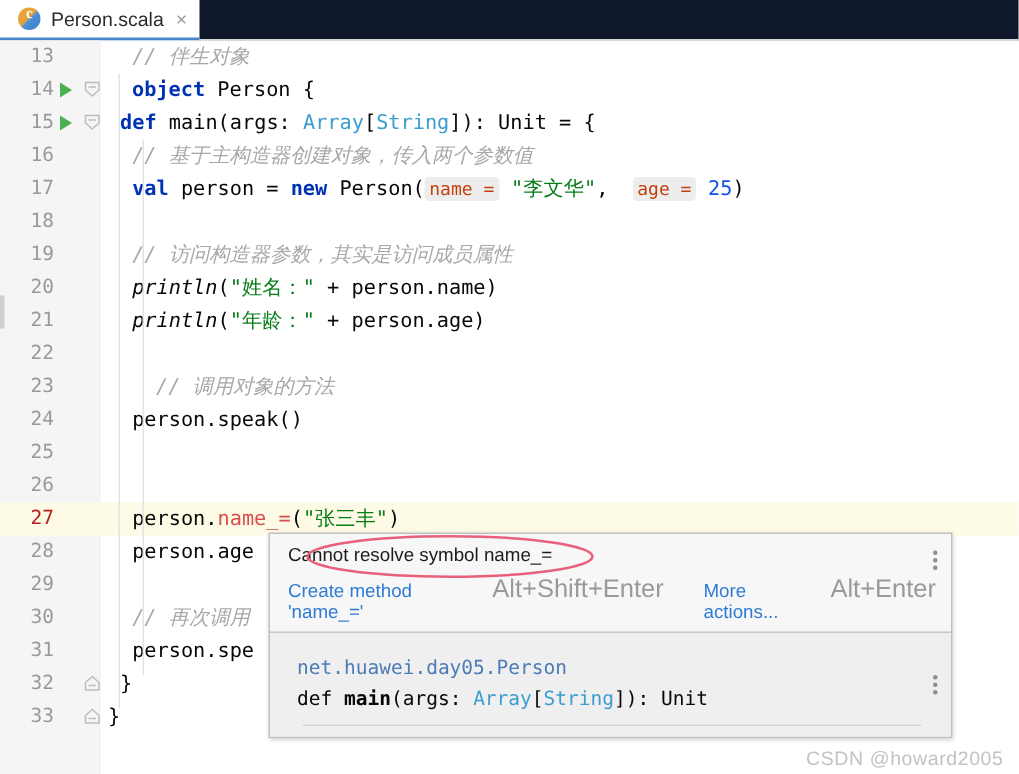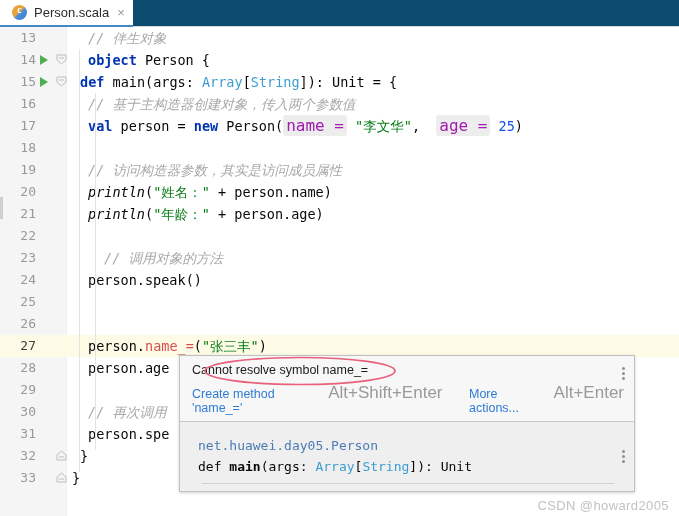--- a/index.html
+++ b/index.html
@@ -13,21 +13,21 @@
     font-family: "Liberation Sans", sans-serif;
     overflow: hidden;
     position: relative;
   }
 
   
   #tabbar {
     position: absolute;
     left: 0; top: 0;
     width: 679px; height: 27px;
-    background: #0c4a6e;
+    background: #0f172a;
     border-bottom: 1px solid #d6d6d6;
     box-sizing: border-box;
   }
   .tab {
     position: absolute;
     left: 0; top: 0;
     height: 27px;
     display: flex;
     align-items: center;
     padding: 0 8px 0 12px;
@@ -104,21 +104,21 @@
 
   .lnum {
     position: absolute;
     left: 0; top: 0;
     width: 36px;
     text-align: right;
     font-family: "DejaVu Sans Mono", monospace;
     font-size: 13px;
     color: #999999;
   }
-  .lnum.current { color: #404040; }
+  .lnum.current { color: #b91c1c; }
 
   .run-arrow {
     position: absolute;
     left: 40px; top: 6px;
     width: 0; height: 0;
     border-left: 8px solid #4caf50;
     border-top: 5px solid transparent;
     border-bottom: 5px solid transparent;
   }
   .fold {
@@ -149,24 +149,24 @@
   .kw  { color: #0033b3; font-weight: bold; }
   .typ { color: #3c9dd0; }
   .str { color: #067d17; }
   .num { color: #1750eb; }
   .cmt { color: #a8a8a8; font-style: italic; }
   .err { color: #d94f4f; }
   .ident { color: #080808; }
   .mth { color: #080808; font-style: italic; }
   .hint {
     background: #ededed;
-    color: #a21caf;
+    color: #c2410c;
     border-radius: 3px;
     padding: 1px 3px;
-    font-size: 16px;
+    font-size: 12px;
   }
 
   
   #popup {
     position: absolute;
     left: 179px; top: 355px;
     width: 456px;
     background: #f7f7f7;
     border: 1px solid #c0c0c0;
     box-sizing: border-box;

